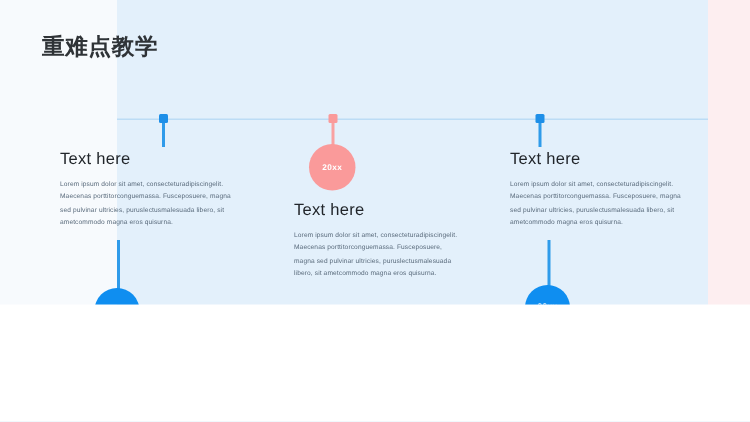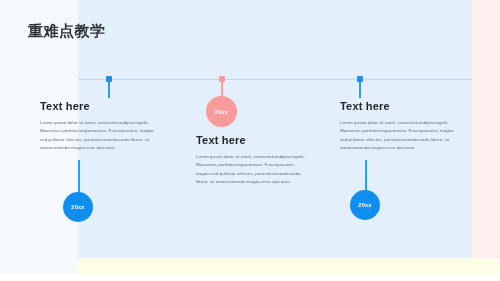--- a/index.html
+++ b/index.html
@@ -1,21 +1,21 @@
 <!DOCTYPE html>
 <html><head>
 <meta charset="utf-8">
 <style>
   html,body{margin:0;padding:0;}
   body{
     width:500px;height:281px;overflow:hidden;
     background:#ffffff;
     font-family:"Liberation Sans","DejaVu Sans",sans-serif;
   }
-  #canvas{position:relative;width:500px;height:274px;overflow:hidden;background:#ffffff;}
+  #canvas{position:relative;width:500px;height:203px;overflow:hidden;background:#ffffff;}
 
   
   .band-left{position:absolute;left:0;top:0;width:78px;height:281px;background:#f7fafd;}
   .band-slide{position:absolute;left:78px;top:0;width:394px;height:258px;background:#e3f0fb;}
   .band-right{position:absolute;left:472px;top:0;width:28px;height:258px;background:#fdeef0;}
   .band-bottom{position:absolute;left:78px;top:258px;width:422px;height:23px;background:#fefee6;}
   .band-bottom-left{position:absolute;left:0;top:258px;width:78px;height:23px;background:#f7fafd;}
 
   
   .title{
@@ -35,21 +35,21 @@
   .node.blue{background:#1e8fe8;}
   .node.pink{background:#f99;background:#fa9a9a;}
 
   .stem{position:absolute;width:2px;}
   .stem.blue{background:#2f9bea;}
   .stem.pink{background:#f9a1a1;}
 
   
   .col{position:absolute;}
   .col-head{
-    font-size:11px;font-weight:bold;color:#22262b;
+    font-size:11px;font-weight:normal;color:#22262b;
     margin:0 0 7px 0;letter-spacing:0.2px;
   }
   .col-body{
     font-size:4.4px;line-height:1.92;color:#5a6b7c;
     margin:0;letter-spacing:0.08px;text-align:left;
   }
 
   
   .circle{
     position:absolute;border-radius:50%;

